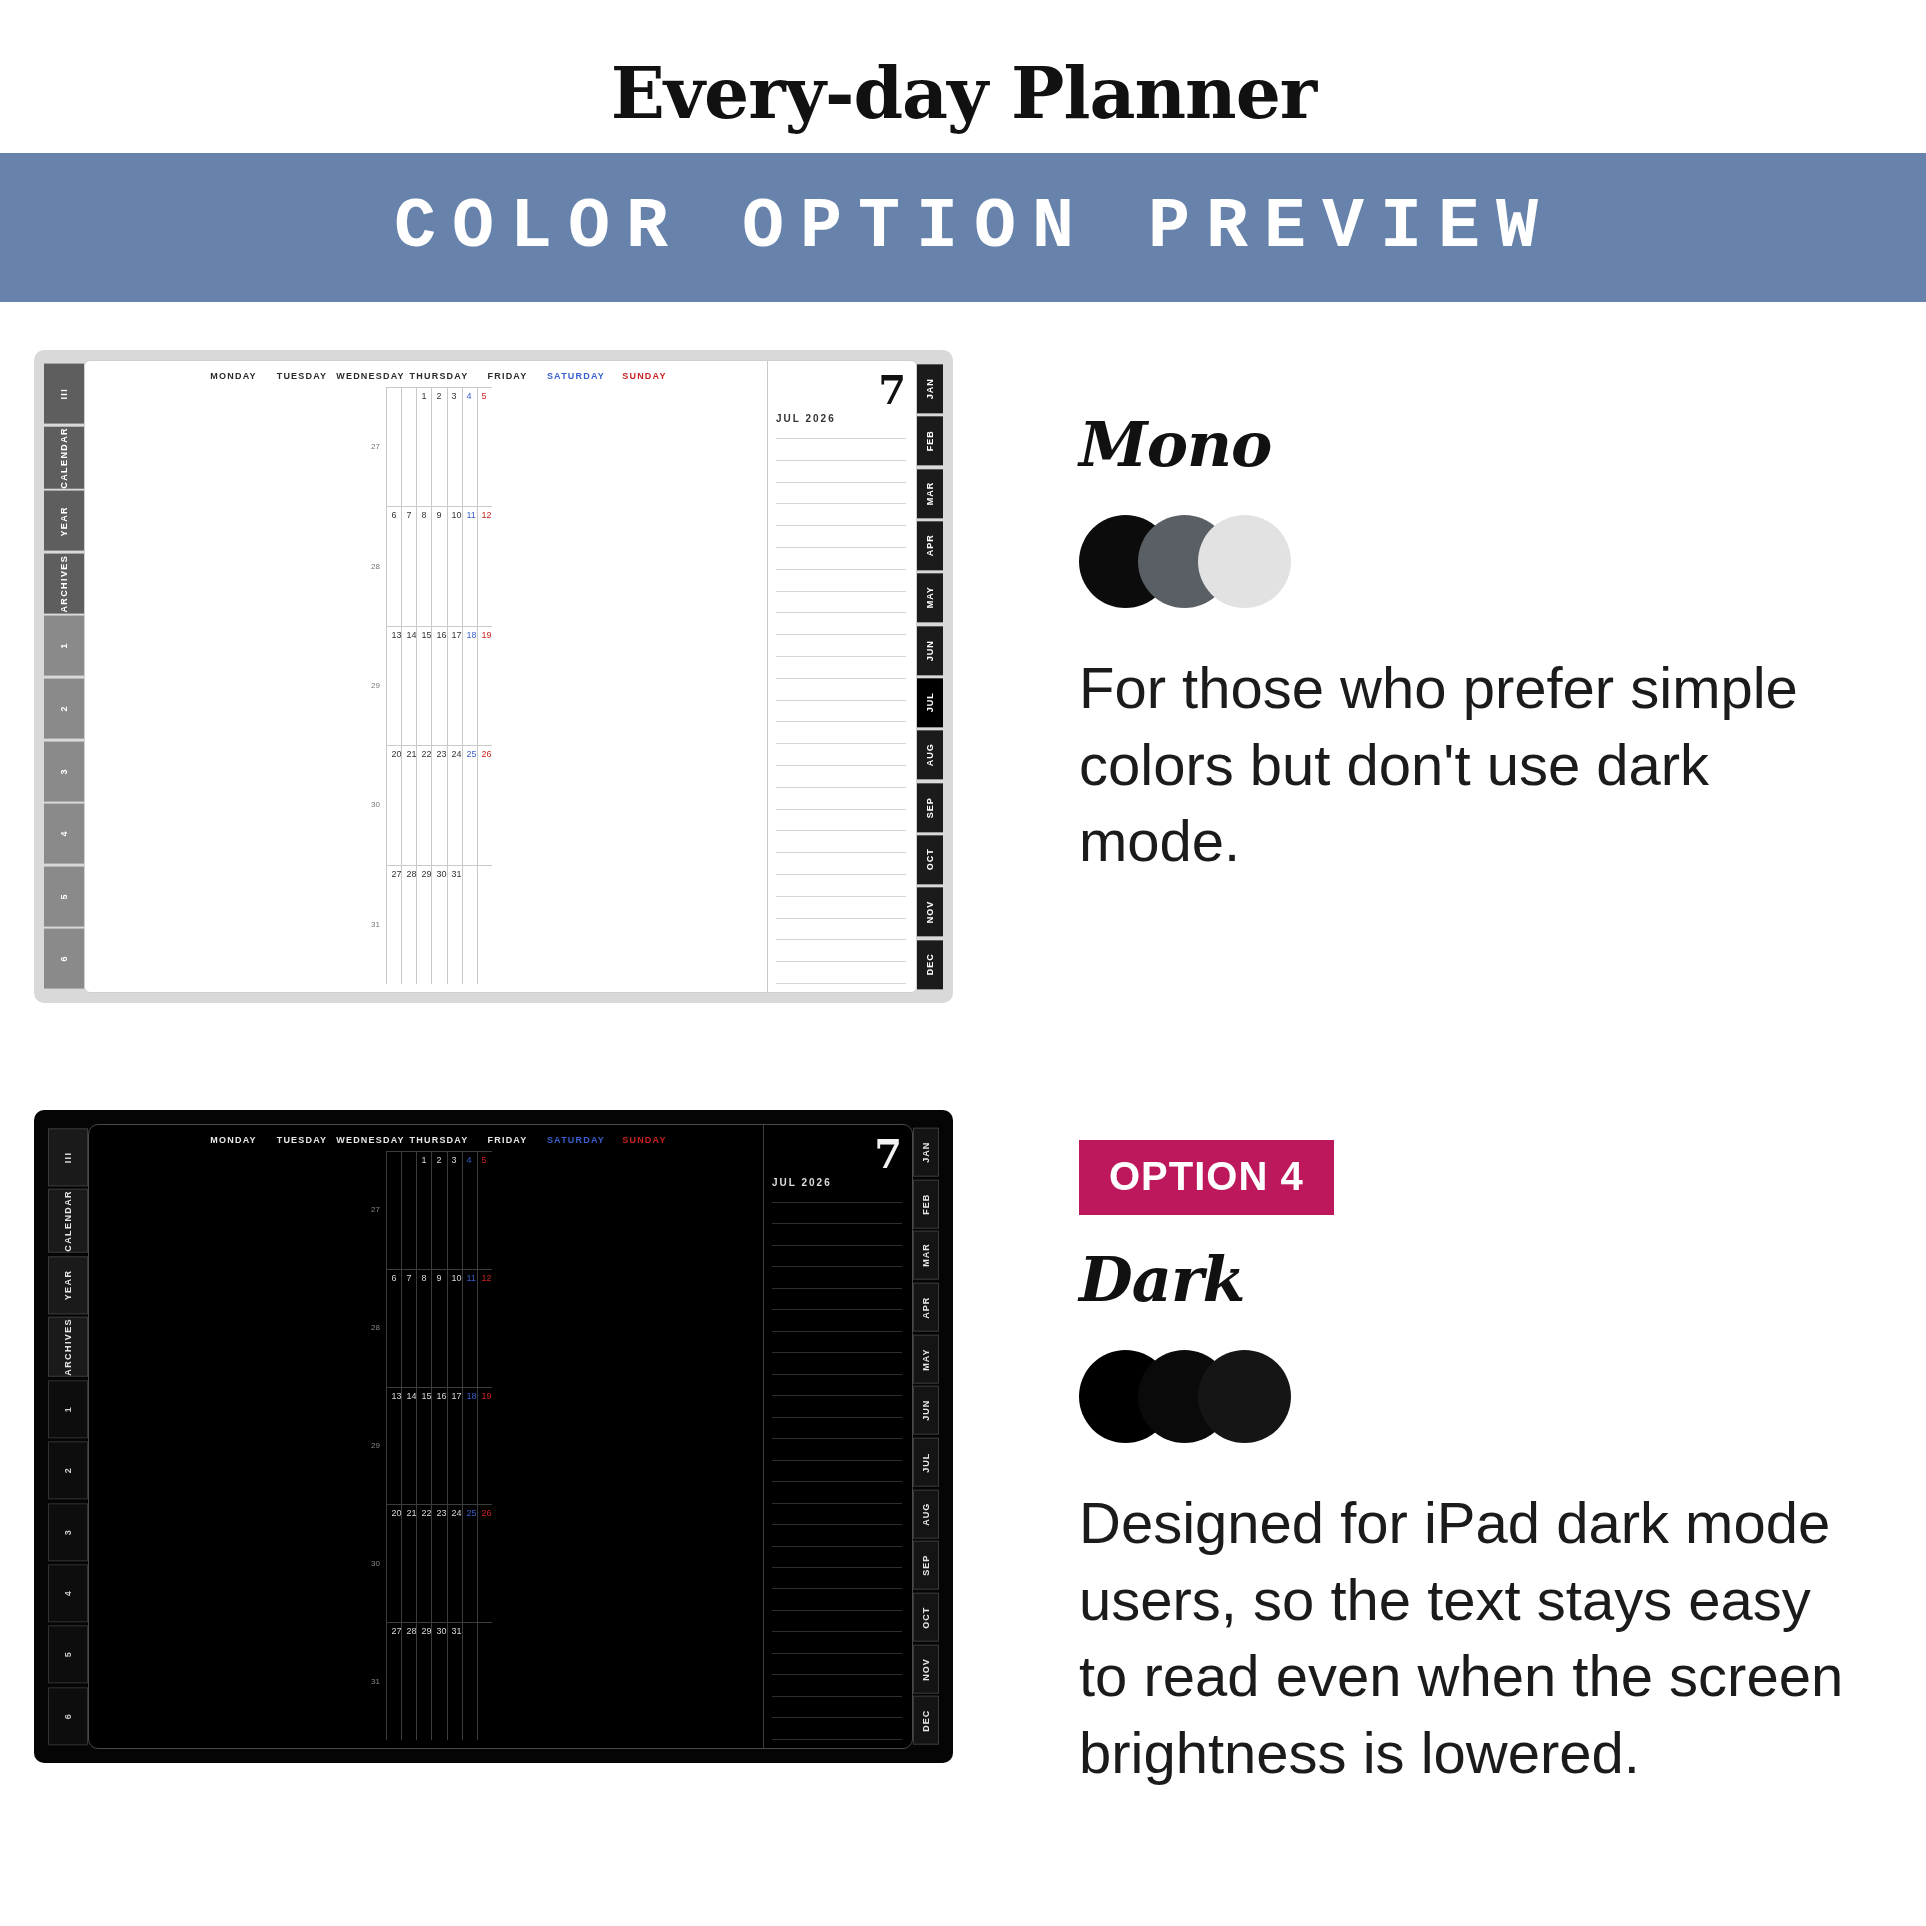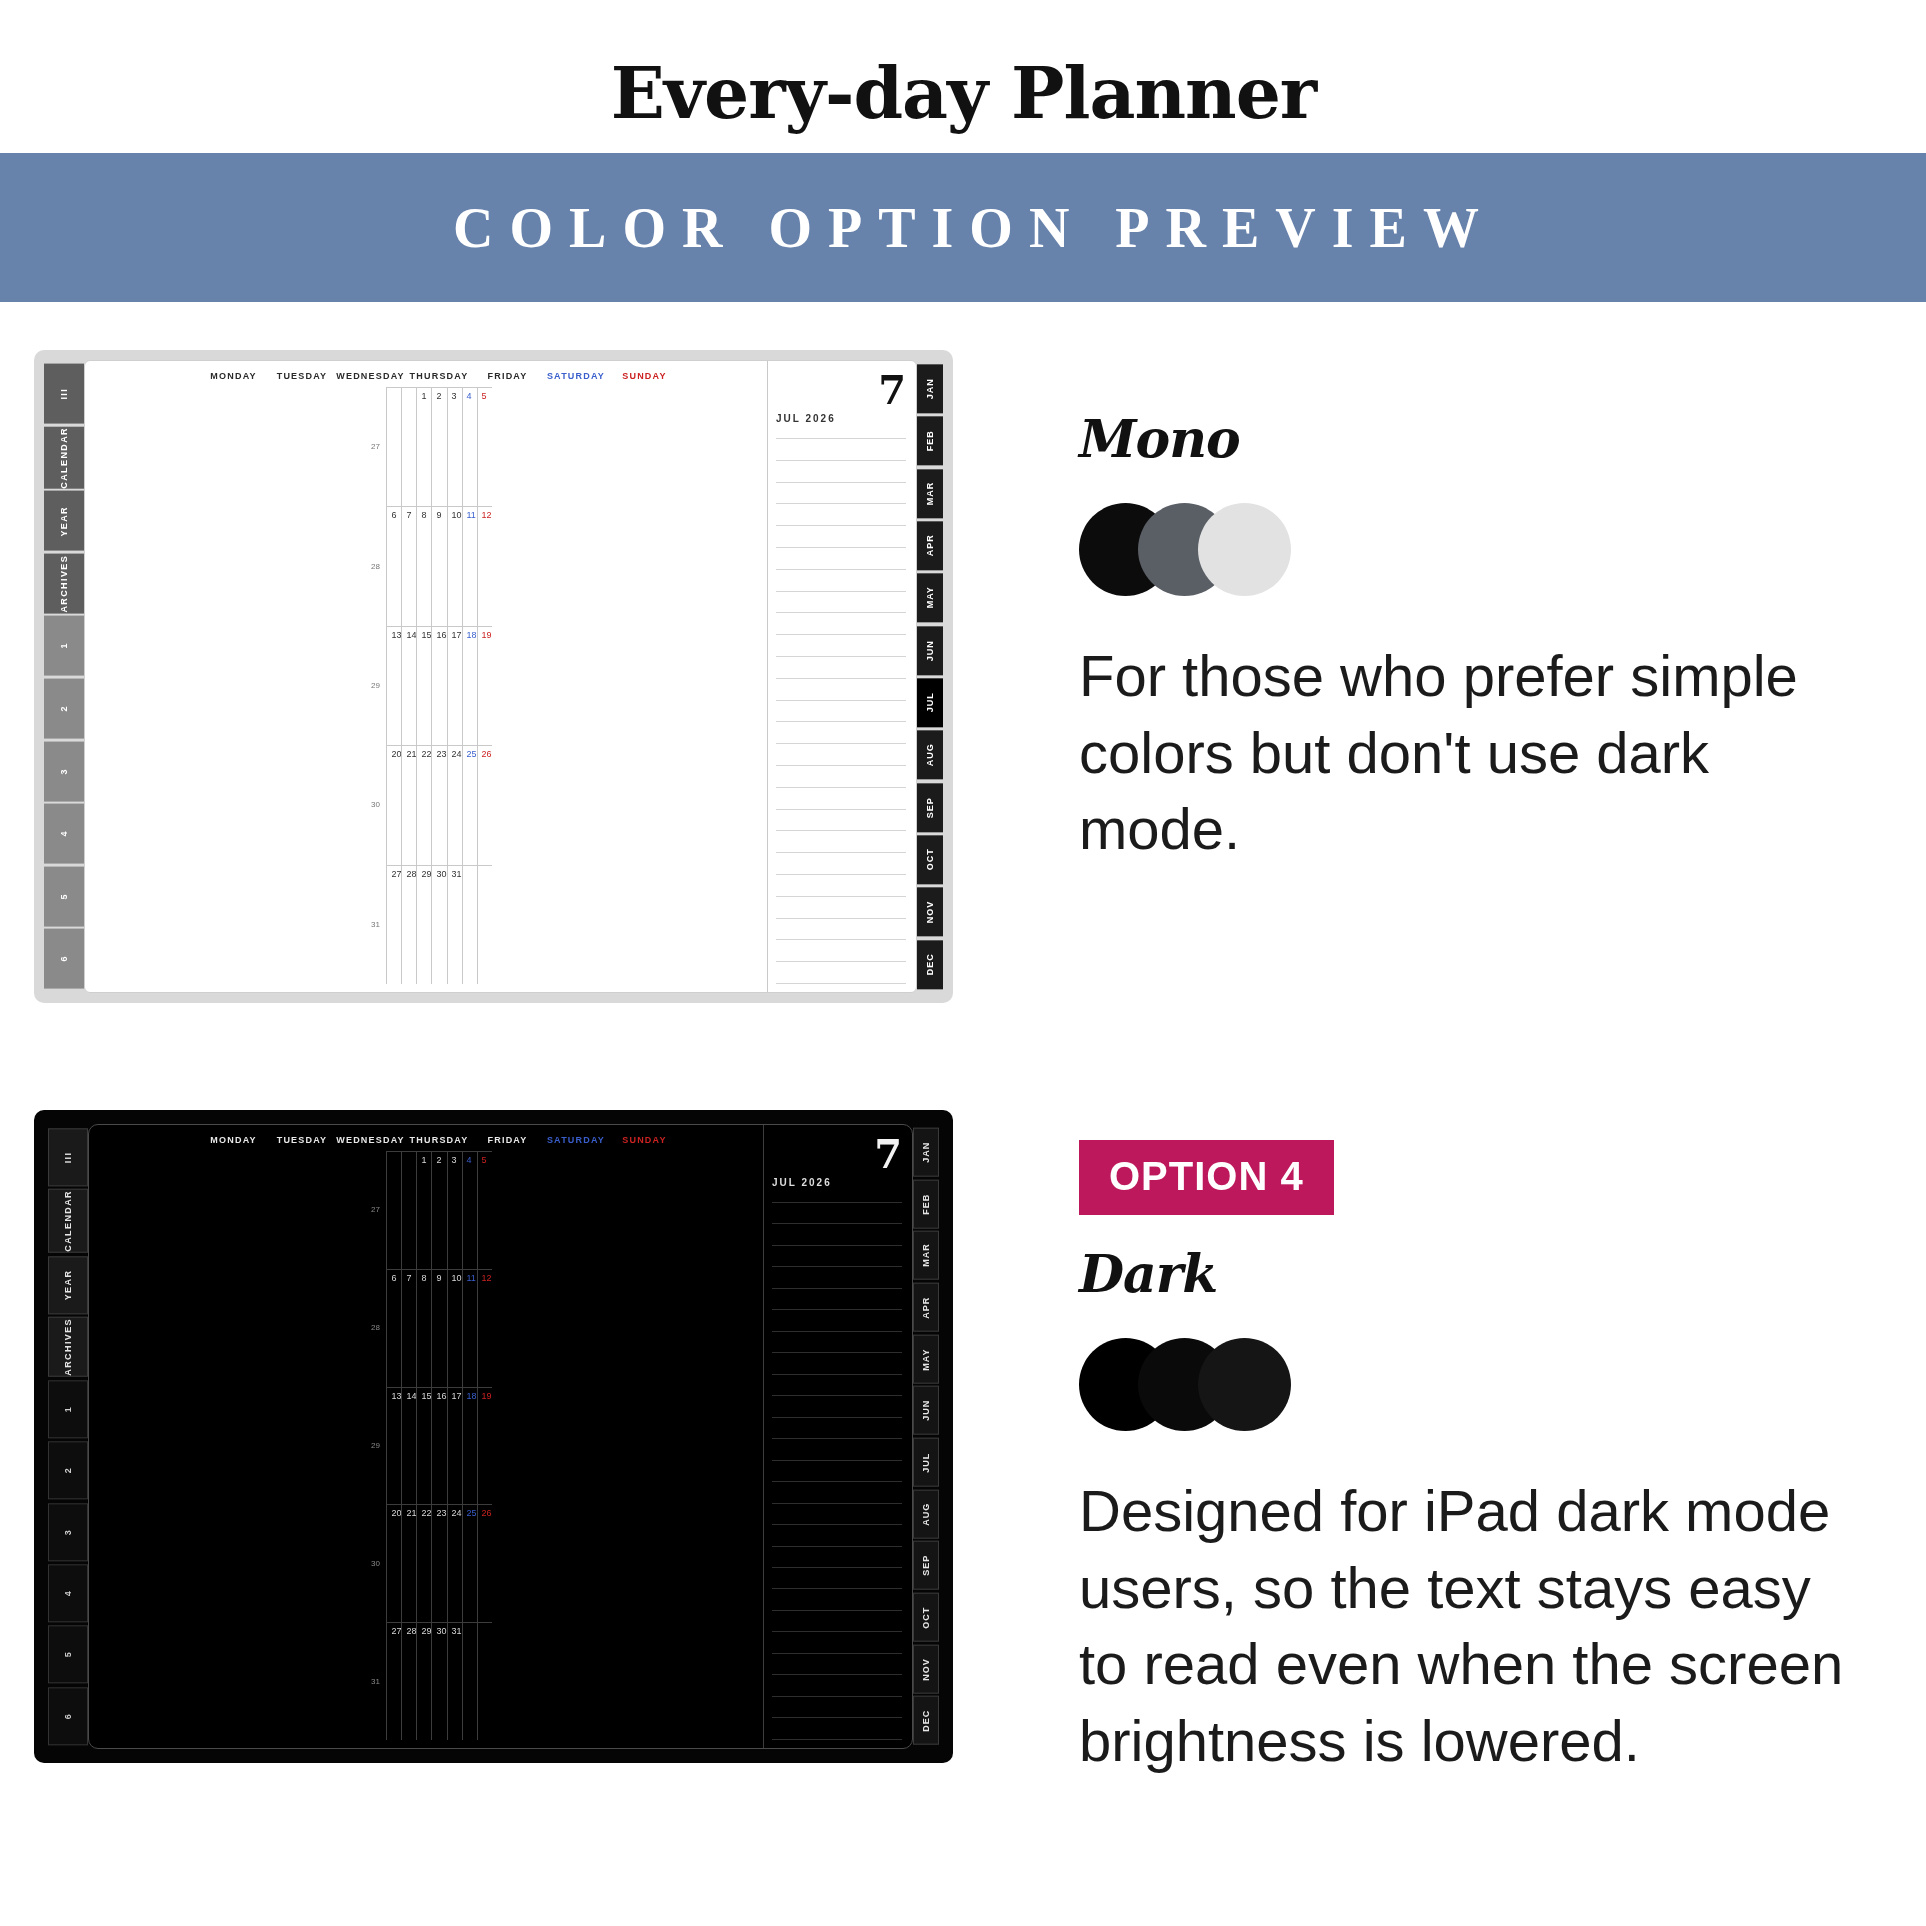--- a/index.html
+++ b/index.html
@@ -23,24 +23,24 @@
   }
   .banner {
     background: #6782ab;
     height: 149px;
     display: flex;
     align-items: center;
     justify-content: center;
   }
   .banner-text {
     color: #ffffff;
-    font-size: 56px;
+    font-size: 70px;
     font-weight: bold;
     letter-spacing: 16px;
-    font-family: Liberation Serif, serif;
+    font-family: Liberation Mono, monospace;
     margin-left: 21px;
   }
 
   
   .row {
     display: flex;
     align-items: flex-start;
     padding-left: 34px;
   }
   .row-1 { margin-top: 48px; }
@@ -56,21 +56,21 @@
     color: #fff;
     font-size: 40px;
     font-weight: bold;
     letter-spacing: 1px;
     padding: 14px 30px 16px 30px;
   }
   .option-name {
     font-family: "DejaVu Serif", serif;
     font-style: italic;
     font-weight: bold;
-    font-size: 52px;
+    font-size: 62px;
     color: #111;
     margin-top: 28px;
     letter-spacing: -1px;
   }
   .swatches {
     margin-top: 34px;
     position: relative;
     height: 95px;
   }
   .swatch {

